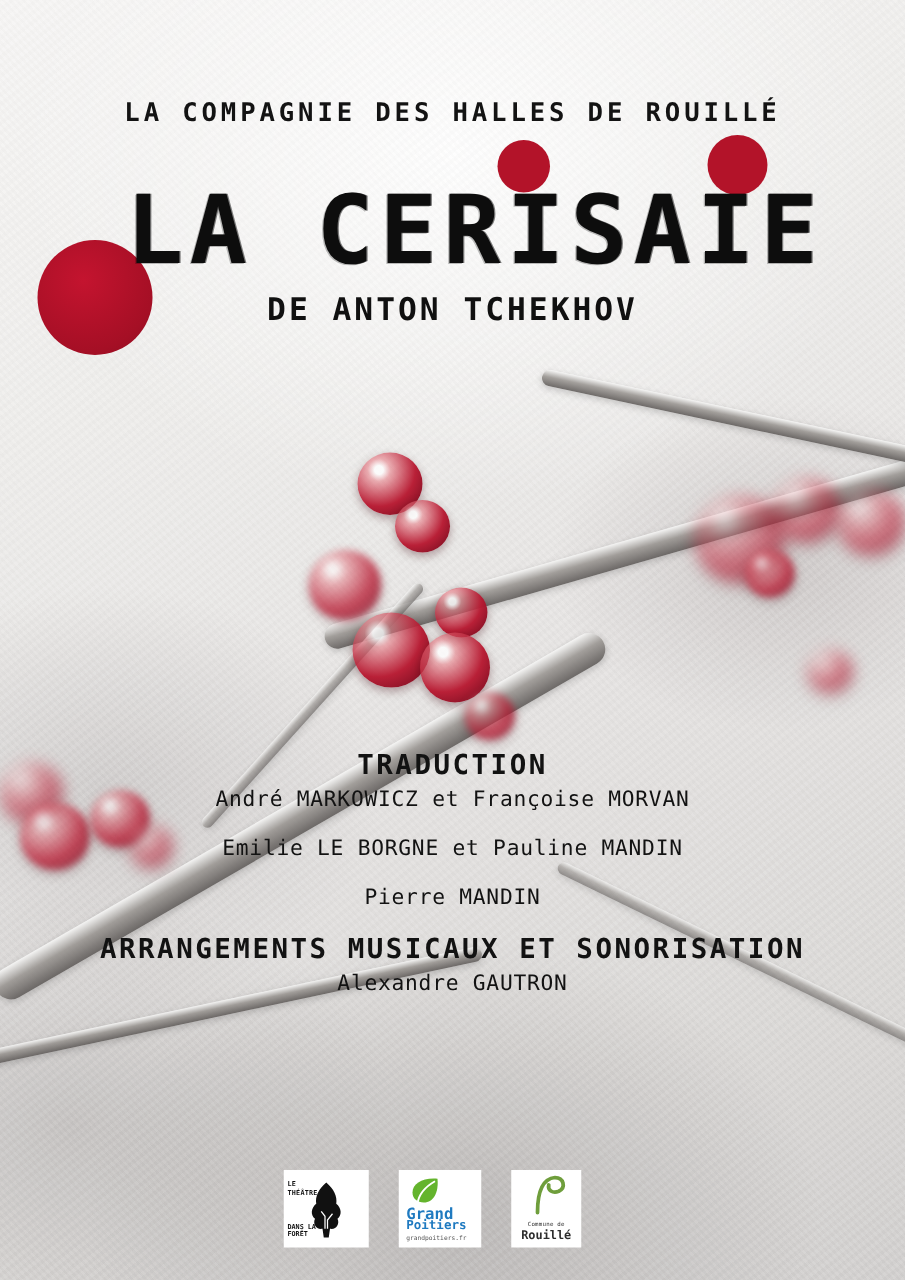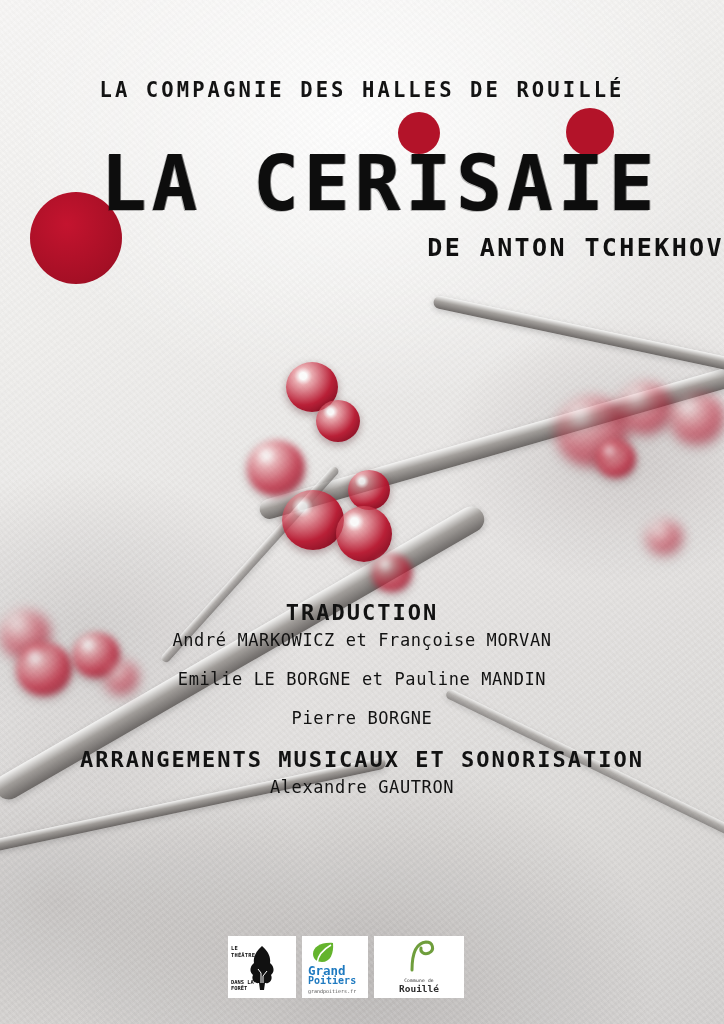--- a/index.html
+++ b/index.html
@@ -94,21 +94,21 @@
     line-height: 1;
     letter-spacing: 5px;
     font-weight: 700;
     color: #0d0d0d;
     text-shadow: 1px 0 0 rgba(0,0,0,.5), -1px 1px 0 rgba(0,0,0,.25);
     padding-left: 36px;
   }
   .author {
     position: absolute;
     top: 233px; left: 0; right: 0;
-    text-align: right;
+    text-align: center;
     font-size: 25px;
     letter-spacing: 2.4px;
     font-weight: 700;
     color: #101010;
   }
 
   .credits {
     position: absolute;
     left: 0; right: 0;
     top: 600px;
@@ -129,21 +129,21 @@
   }
 
   
   .logos {
     position: absolute;
     left: 0; right: 0;
     bottom: 26px;
     display: flex;
     justify-content: center;
     align-items: flex-end;
-    gap: 6px;
+    gap: 24px;
     padding-right: 32px;
   }
   .logo {
     background: #ffffff;
     display: flex;
     align-items: center;
     justify-content: center;
   }
   .logo-theatre {
     width: 68px; height: 62px;
@@ -179,21 +179,21 @@
     font-weight: 700;
   }
   .logo-grand .leaf {
     position: absolute; left: 7px; top: 5px;
   }
   .logo-grand .g1 { position: absolute; left: 6px; top: 27px; font-size: 12.5px; color: #1f7ac0; }
   .logo-grand .g2 { position: absolute; left: 6px; top: 39px; font-size: 10px; color: #1f7ac0; }
   .logo-grand .g3 { position: absolute; left: 6px; bottom: 4px; font-size: 5px; color: #555; font-weight: 400; }
 
   .logo-rouille {
-    width: 90px; height: 62px;
+    width: 56px; height: 62px;
     position: relative;
     text-align: center;
     color: #2d2d2d;
   }
   .logo-rouille .swirl { position: absolute; left: 50%; top: 3px; transform: translateX(-50%); }
   .logo-rouille .r1 { position: absolute; left: 0; right: 0; bottom: 15px; font-size: 4.6px; letter-spacing: .2px; }
   .logo-rouille .r2 { position: absolute; left: 0; right: 0; bottom: 4px; font-size: 9.5px; font-weight: 700; }
 </style>
 </head>
 <body>
@@ -237,21 +237,21 @@
 
   <div class="credits">
     <div class="credit-block">
       <div class="credit-role">TRADUCTION</div>
       <div class="credit-names">André MARKOWICZ et Françoise MORVAN</div>
     </div>
     <div class="credit-block">
       <div class="credit-names">Emilie LE BORGNE et Pauline MANDIN</div>
     </div>
     <div class="credit-block">
-      <div class="credit-names">Pierre BORGNE</div>
+      <div class="credit-names">Pierre MANDIN</div>
     </div>
     <div class="credit-block">
       <div class="credit-role">ARRANGEMENTS MUSICAUX ET SONORISATION</div>
       <div class="credit-names">Alexandre GAUTRON</div>
     </div>
   </div>
 
   <div class="logos">
 
     <div class="logo logo-theatre">

